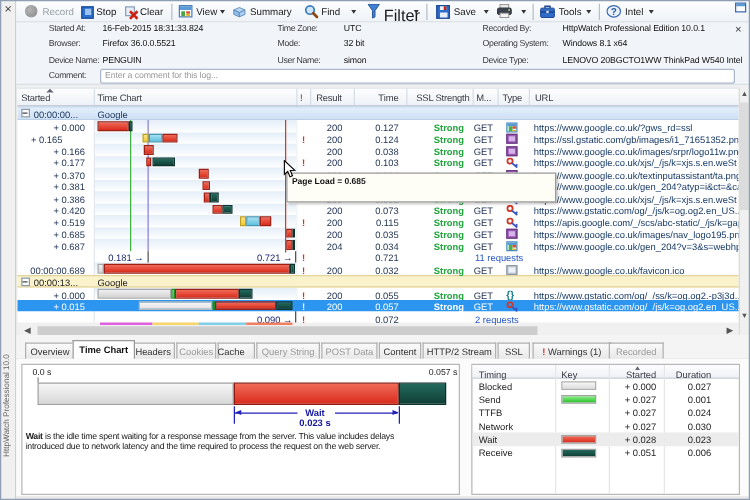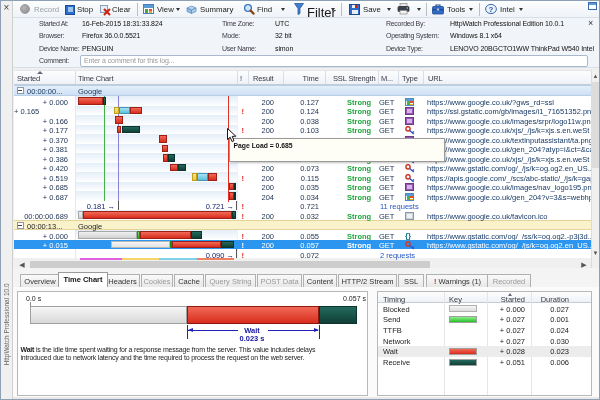--- a/index.html
+++ b/index.html
@@ -164,21 +164,21 @@
 <div class="abs" style="left:281px;top:97.89999999999999px;width:38px;text-align:right;font-size:7.5px;color:#1c3050;">0.127</div>
 <div class="t" style="left:347px;top:97.89999999999999px;font-size:7.5px;font-weight:bold;color:#1ea53c;">Strong</div>
 <div class="t" style="left:379px;top:97.89999999999999px;font-size:7.5px;color:#1c3050;">GET</div>
 <div class="abs" style="left:405px;top:97.5px;width:9px;height:8px;background:#eef6ee;border:1px solid #4a8ec0;">
     <div class="abs" style="left:0;top:0;width:7px;height:2px;background:#5b9bd5;"></div>
     <div class="abs" style="left:0.5px;top:2.5px;width:3px;height:3.5px;background:#46b24e;"></div>
     <div class="abs" style="left:4px;top:2.5px;width:2.5px;height:2px;background:#e05030;"></div>
     <div class="abs" style="left:4px;top:5px;width:2.5px;height:1.2px;background:#e8b020;"></div>
   </div>
 <div class="abs" style="left:427px;top:97.89999999999999px;width:164px;overflow:hidden;font-size:7.5px;color:#173a66;white-space:nowrap;">https://www.google.co.uk/?gws_rd=ssl</div>
-<div class="abs" style="left:14px;top:107.39999999999999px;width:64px;font-size:7.5px;color:#1c3050;white-space:nowrap;">+ 0.165</div>
+<div class="abs" style="left:14px;top:107.39999999999999px;width:36px;text-align:right;font-size:7.5px;color:#1c3050;white-space:nowrap;">+ 0.165</div>
 <div class="abs" style="left:114.4px;top:106.89999999999999px;width:4.599999999999994px;height:7.3px;background:linear-gradient(#fce388,#f1c832);border:1px solid #bfa020;"></div>
 <div class="abs" style="left:119px;top:106.89999999999999px;width:11px;height:7.3px;background:linear-gradient(#a8e2f2,#5fc0dd);border:1px solid #4397b5;"></div>
 <div class="abs" style="left:130px;top:106.89999999999999px;width:11.599999999999994px;height:7.3px;background:linear-gradient(#f16a57,#d92c1d);border:1px solid #9c2015;"></div>
 <div class="t" style="left:241.5px;top:107.0px;font-size:7.5px;font-weight:bold;color:#dd2e1f;">!</div>
 <div class="abs" style="left:240px;top:107.39999999999999px;width:34px;text-align:right;font-size:7.5px;color:#1c3050;">200</div>
 <div class="abs" style="left:281px;top:107.39999999999999px;width:38px;text-align:right;font-size:7.5px;color:#1c3050;">0.124</div>
 <div class="t" style="left:347px;top:107.39999999999999px;font-size:7.5px;font-weight:bold;color:#1ea53c;">Strong</div>
 <div class="t" style="left:379px;top:107.39999999999999px;font-size:7.5px;color:#1c3050;">GET</div>
 <div class="abs" style="left:405px;top:107.0px;width:9px;height:8px;background:#9b59b6;border:1px solid #6a3b80;">
     <div class="abs" style="left:1px;top:1px;width:5px;height:4px;background:#d6b3e8;"></div>
@@ -363,21 +363,21 @@
 <div class="abs" style="left:13px;top:286.5px;width:587px;height:1px;background:#b9b9b9;"></div>
 <div class="abs" style="left:20px;top:274px;width:40px;height:13px;background:linear-gradient(#fafafa,#e8e8e8);border:1px solid #b0b0b0;border-bottom:none;"></div>
 <div class="abs" style="left:20px;top:276.5px;width:40px;text-align:center;font-size:7.5px;color:#333;">Overview</div>
 <div class="abs" style="left:58px;top:272px;width:50px;height:15px;background:#fff;border:1px solid #9a9a9a;border-bottom:none;z-index:5;"></div>
 <div class="abs" style="left:58px;top:275px;width:50px;text-align:center;font-size:7.5px;font-weight:bold;color:#111;z-index:6;">Time Chart</div>
 <div class="abs" style="left:105px;top:274px;width:35px;height:13px;background:linear-gradient(#fafafa,#e8e8e8);border:1px solid #b0b0b0;border-bottom:none;"></div>
 <div class="abs" style="left:105px;top:276.5px;width:35px;text-align:center;font-size:7.5px;color:#333;">Headers</div>
 <div class="abs" style="left:141px;top:274px;width:32px;height:13px;background:linear-gradient(#fafafa,#e8e8e8);border:1px solid #b0b0b0;border-bottom:none;"></div>
 <div class="abs" style="left:141px;top:276.5px;width:32px;text-align:center;font-size:7.5px;color:#9a9a9a;">Cookies</div>
 <div class="abs" style="left:174px;top:274px;width:30px;height:13px;background:linear-gradient(#fafafa,#e8e8e8);border:1px solid #b0b0b0;border-bottom:none;"></div>
-<div class="abs" style="left:174px;top:276.5px;width:30px;text-align:center;font-size:7.5px;color:#333;">Cache</div>
+<div class="abs" style="left:174px;top:276.5px;width:30px;font-size:7.5px;color:#333;">Cache</div>
 <div class="abs" style="left:205px;top:274px;width:51px;height:13px;background:linear-gradient(#fafafa,#e8e8e8);border:1px solid #b0b0b0;border-bottom:none;"></div>
 <div class="abs" style="left:205px;top:276.5px;width:51px;text-align:center;font-size:7.5px;color:#9a9a9a;">Query String</div>
 <div class="abs" style="left:257px;top:274px;width:45px;height:13px;background:linear-gradient(#fafafa,#e8e8e8);border:1px solid #b0b0b0;border-bottom:none;"></div>
 <div class="abs" style="left:257px;top:276.5px;width:45px;text-align:center;font-size:7.5px;color:#9a9a9a;">POST Data</div>
 <div class="abs" style="left:303px;top:274px;width:34px;height:13px;background:linear-gradient(#fafafa,#e8e8e8);border:1px solid #b0b0b0;border-bottom:none;"></div>
 <div class="abs" style="left:303px;top:276.5px;width:34px;text-align:center;font-size:7.5px;color:#333;">Content</div>
 <div class="abs" style="left:338px;top:274px;width:59px;height:13px;background:linear-gradient(#fafafa,#e8e8e8);border:1px solid #b0b0b0;border-bottom:none;"></div>
 <div class="abs" style="left:338px;top:276.5px;width:59px;text-align:center;font-size:7.5px;color:#333;">HTTP/2 Stream</div>
 <div class="abs" style="left:398px;top:274px;width:26px;height:13px;background:linear-gradient(#fafafa,#e8e8e8);border:1px solid #b0b0b0;border-bottom:none;"></div>
 <div class="abs" style="left:398px;top:276.5px;width:26px;text-align:center;font-size:7.5px;color:#333;">SSL</div>

